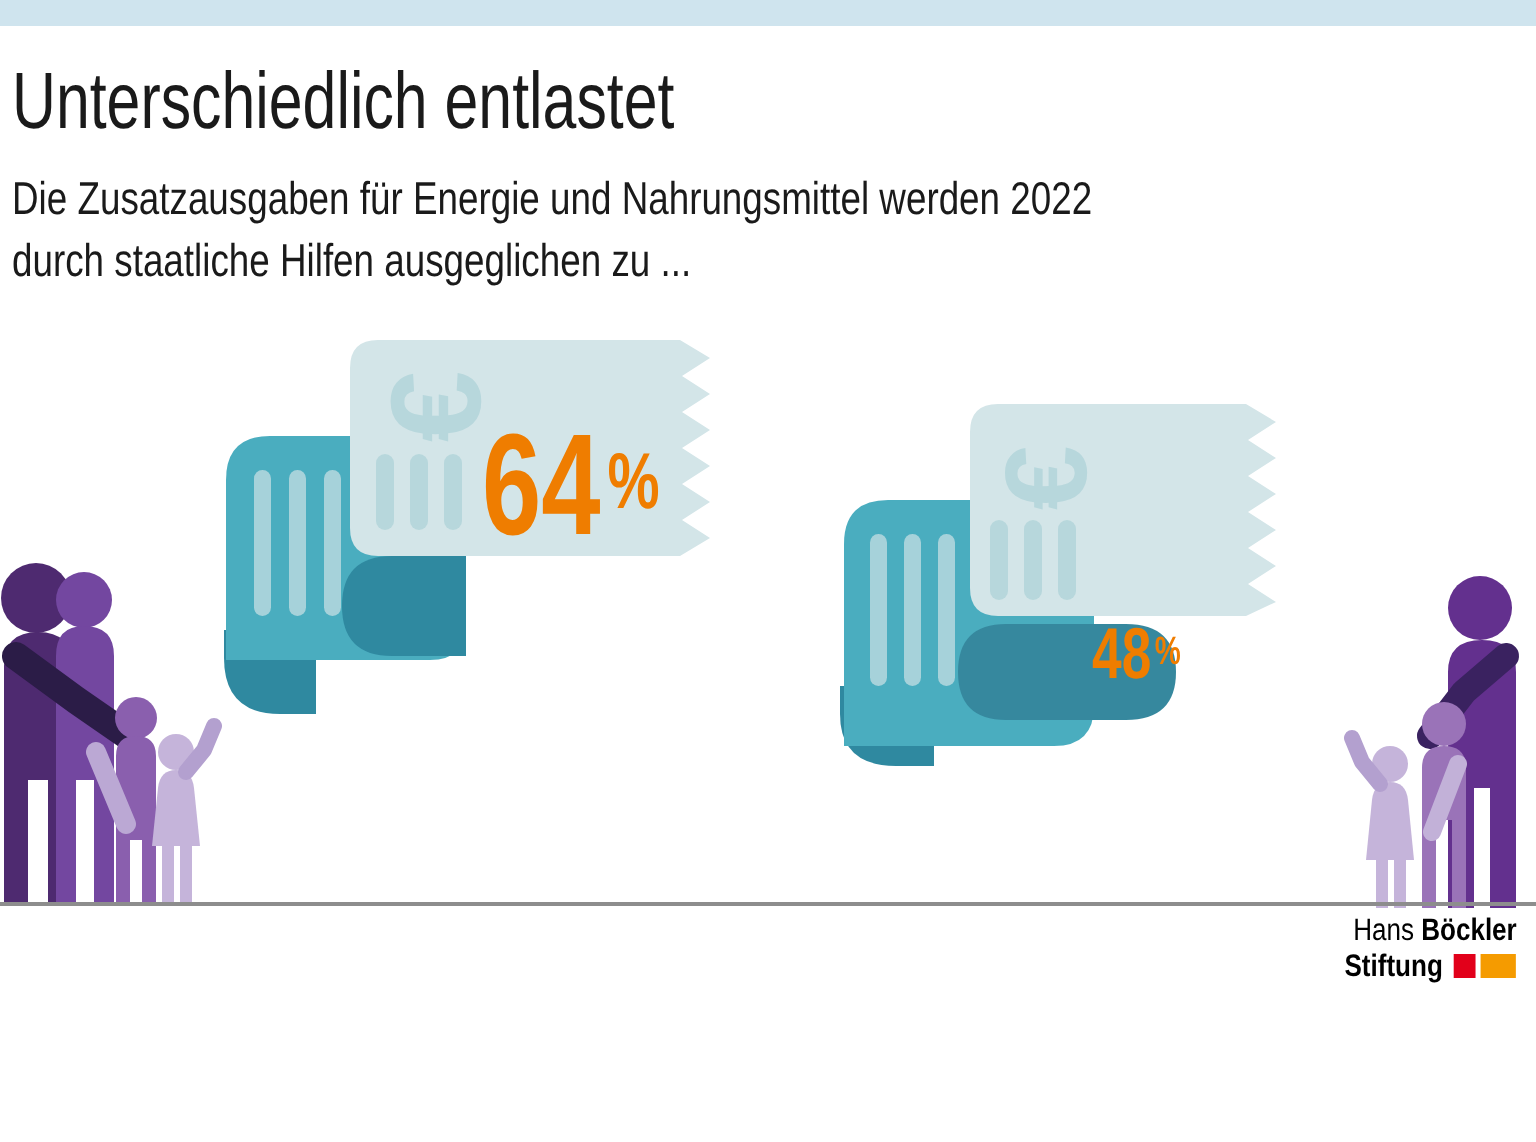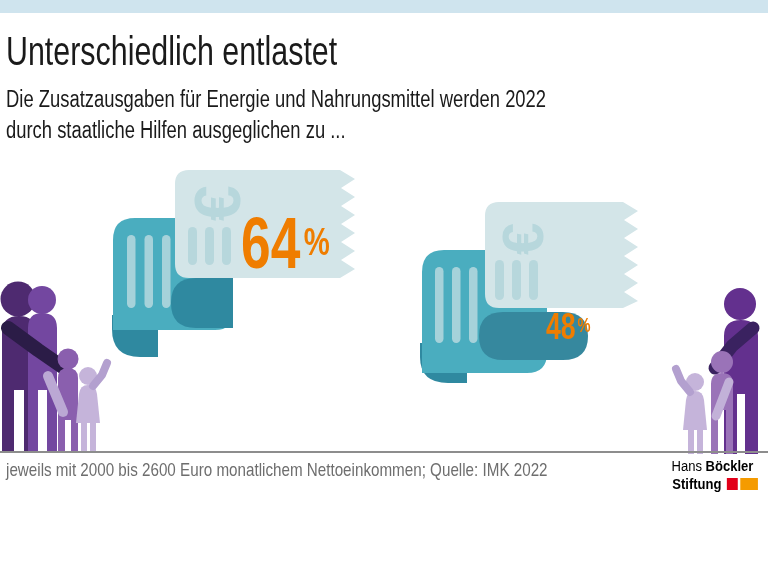--- a/index.html
+++ b/index.html
@@ -32,21 +32,21 @@
   .money-right{left:415px;top:195px;}
 
   .family{position:absolute;}
   .family-left{left:0;top:268px;width:115px;height:186px;}
   .family-right{left:660px;top:278px;width:108px;height:176px;}
 
   .divider{position:absolute;left:0;top:451px;width:768px;height:2px;background:#8d8d8d;}
 
   .source{position:absolute;left:6px;top:459px;font-size:19px;color:#6e6e6e;}
 
-  .logo{position:absolute;right:10px;top:457px;text-align:left;font-size:15.5px;line-height:17.5px;color:#000;}
+  .logo{position:absolute;right:10px;top:457px;text-align:right;font-size:15.5px;line-height:17.5px;color:#000;}
   .logo b{font-weight:bold;}
   .logo .mark{display:inline-block;height:12px;vertical-align:-1px;}
   .logo .mark-red{width:13px;background:#e2001a;margin-left:6px;}
   .logo .mark-orange{width:21px;background:#f59b00;margin-left:3px;}
 </style>
 </head>
 <body>
 
 <div class="stage">
 
@@ -126,22 +126,19 @@
     <path d="M69,104 L56,138" stroke="#c2b1d8" stroke-width="9" stroke-linecap="round" fill="none"></path>
     <circle cx="35" cy="104" r="9" fill="#c5b4da"></circle>
     <path d="M35,113 Q27,113 26,122 L23,152 H47 L44,122 Q43,113 35,113 Z" fill="#c5b4da"></path>
     <path d="M28,152 H34 V176 H28 Z" fill="#c5b4da"></path>
     <path d="M37,152 H43 V176 H37 Z" fill="#c5b4da"></path>
     <path d="M30,114 L21,103 L16,91" stroke="#b3a0cf" stroke-width="8" stroke-linecap="round" stroke-linejoin="round" fill="none"></path>
   </svg>
 
   <div class="divider"></div>
 
-  <div class="source">
-    <span class="cx80">jeweils mit 2000 bis 2600 Euro monatlichem Nettoeinkommen; Quelle: IMK 2022</span>
-  </div>
 
   <div class="logo">
     <span class="cxr"><span>Hans</span>&nbsp;<b>Böckler</b></span><br>
     <span class="cxr"><b>Stiftung</b><span class="mark mark-red"></span><span class="mark mark-orange"></span></span>
   </div>
 
 </div>
 
 </body></html>

